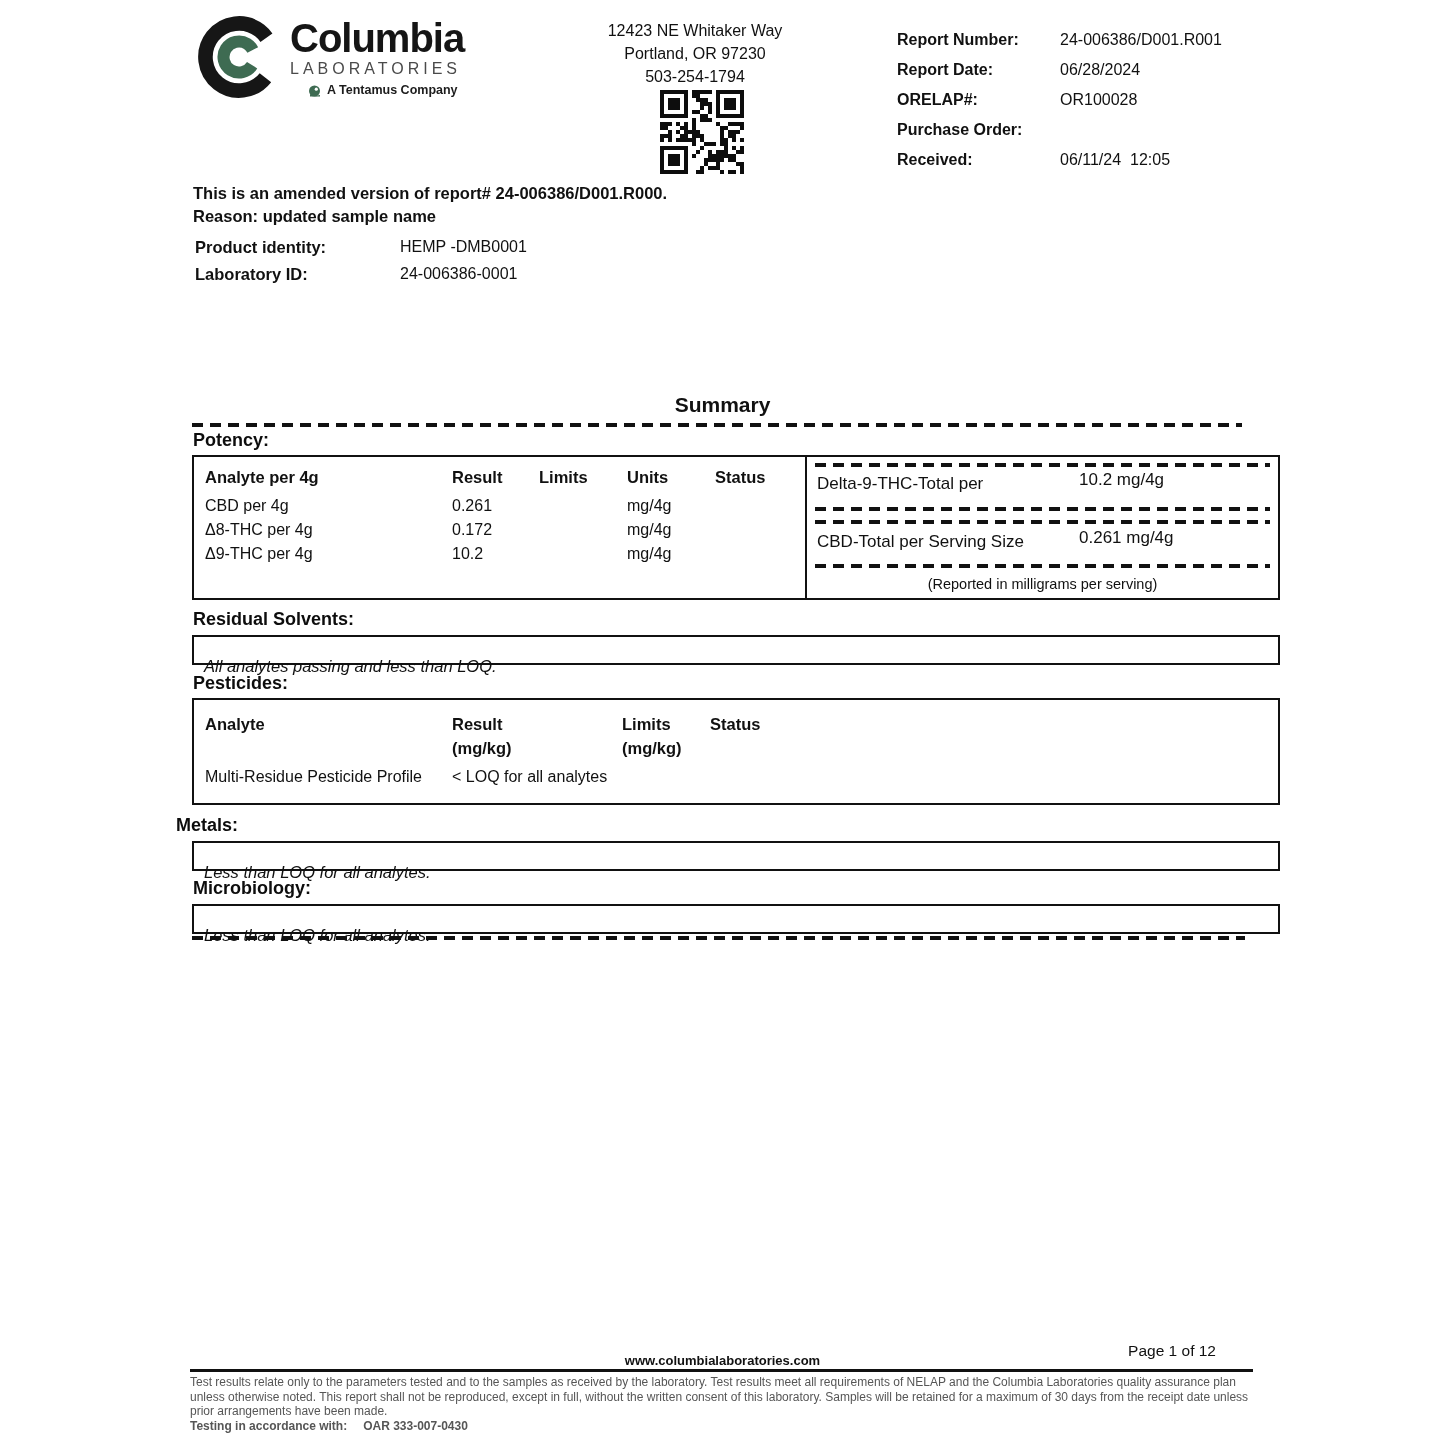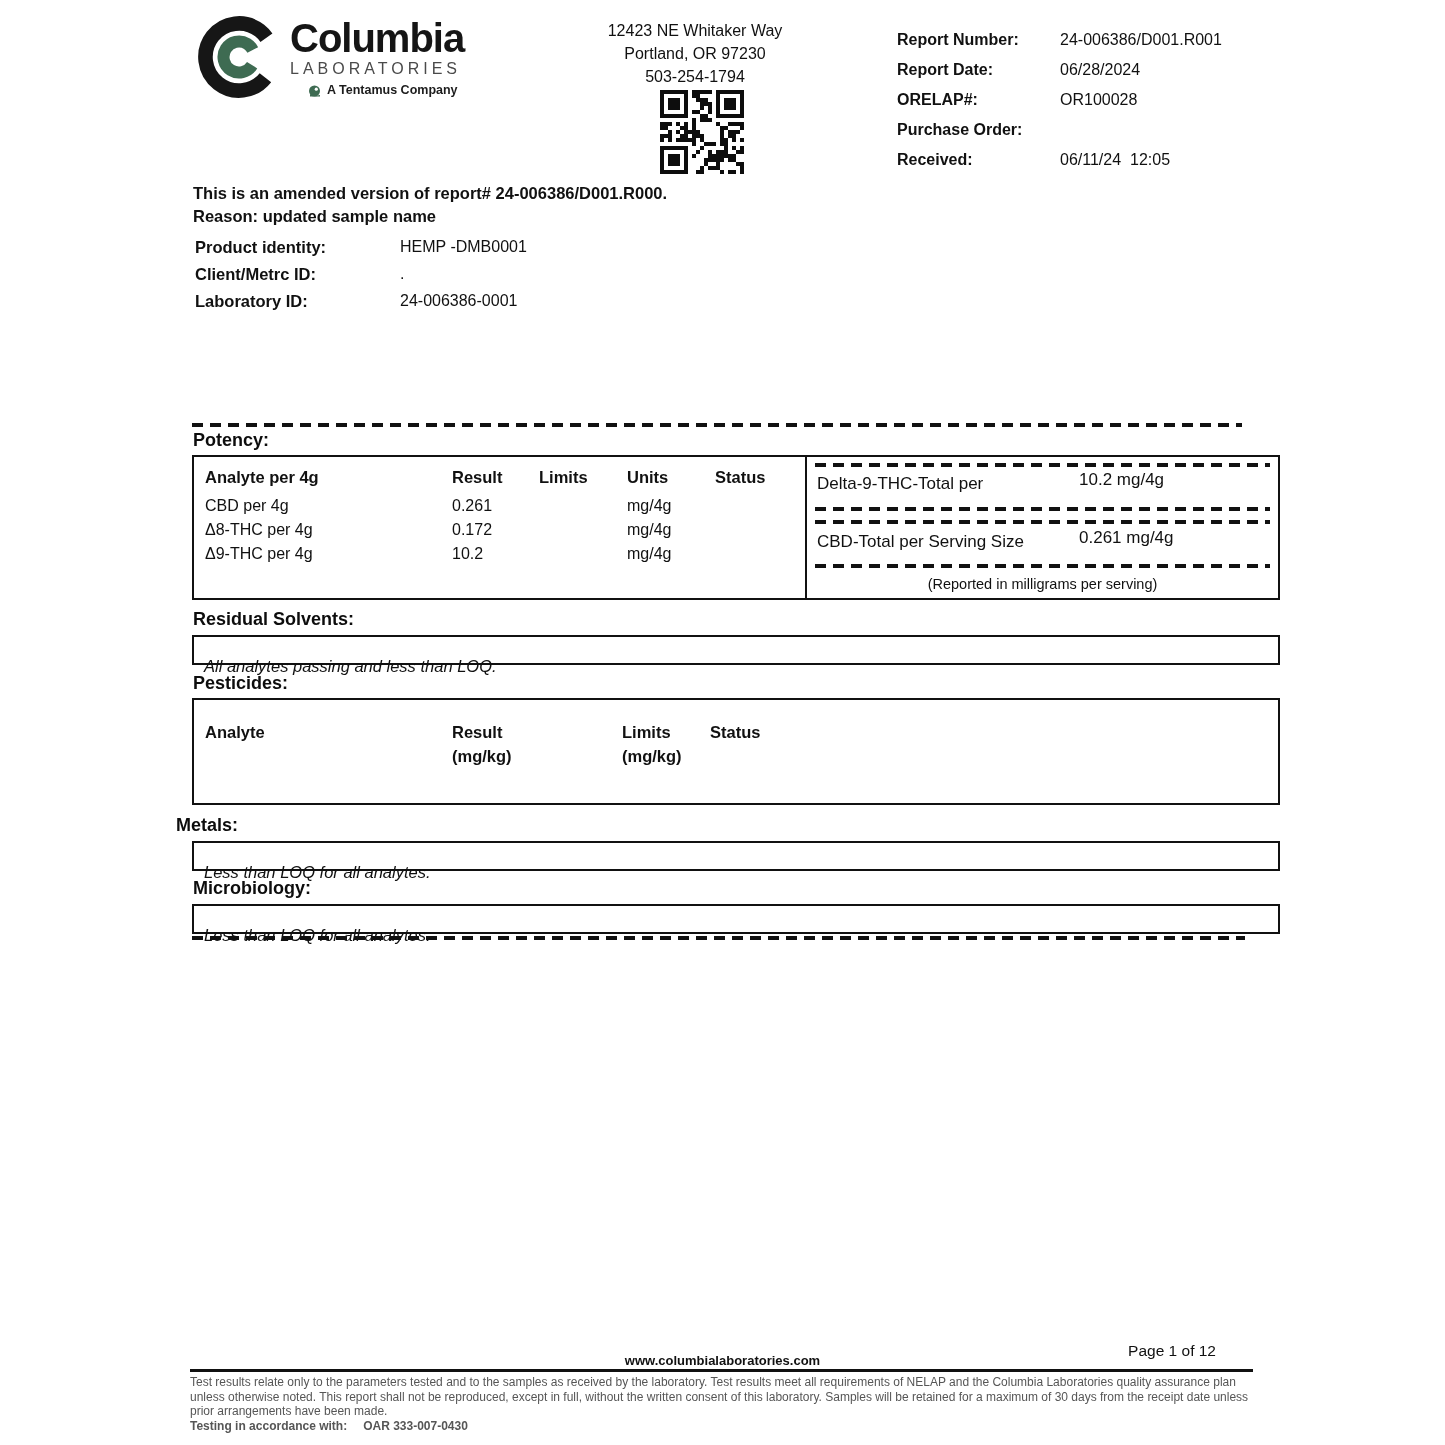--- a/index.html
+++ b/index.html
@@ -43,21 +43,21 @@
   .pr-dash{position:absolute;left:8px;right:8px;}
   .tot-label{position:absolute;left:10px;font-size:17px;}
   .tot-value{position:absolute;left:272px;font-size:17px;}
   .pr-note{position:absolute;left:0;right:0;top:119px;text-align:center;font-size:14.5px;}
   
   .rs-box{top:635px;height:30px;}
   .pest-box{top:698px;height:107px;}
   .metals-box{top:841px;height:30px;}
   .micro-box{top:904px;height:30px;}
   
-  .pest-head{position:absolute;left:11px;top:20px;display:grid;grid-template-columns:247px 170px 88px 1fr;width:1020px;}
+  .pest-head{position:absolute;left:11px;top:12px;display:grid;grid-template-columns:247px 170px 88px 1fr;width:1020px;}
   .pest-head .cell{font-weight:bold;font-size:16.5px;line-height:24px;}
   .pest-row{position:absolute;left:11px;top:68px;display:grid;grid-template-columns:247px 170px 88px 1fr;width:1020px;font-size:16px;}
   
   .page-num{position:absolute;top:1342px;left:1000px;width:216px;text-align:right;font-size:15.5px;}
   .website{position:absolute;top:1353px;left:0;width:1445px;text-align:center;font-size:13px;font-weight:bold;}
   .rule{position:absolute;top:1369px;left:190px;width:1063px;height:3px;background:#111;}
   .disclaimer{position:absolute;top:1375px;left:190px;width:1065px;font-size:12px;line-height:14.5px;color:#565656;}
   .testing{margin-top:0;font-weight:bold;}
   .testing .tv{margin-left:16px;}
 </style>
@@ -251,29 +251,26 @@
     <div>This is an amended version of report# 24-006386/D001.R000.</div>
     <div>Reason: updated sample name</div>
   </div>
 
   <div class="sample-info">
     <div class="si-row">
       <span class="si-l">Product identity:</span>
       <span>HEMP -DMB0001</span>
     </div>
     <div class="si-row">
-      <span class="si-l">Client/Metrc ID:</span>
-      <span>.</span>
-    </div>
-    <div class="si-row">
       <span class="si-l">Laboratory ID:</span>
       <span>24-006386-0001</span>
     </div>
   </div>
 
+  <div class="summary-title">Summary</div>
   <div class="dash dash-top"></div>
 
   <div class="sec-h" style="left:193px;top:430px;">Potency:</div>
   <div class="sec-box pot-box">
     <div class="pot-left">
       <div class="pot-row pot-head">
         <span>Analyte per 4g</span>
         <span>Result</span>
         <span>Limits</span>
         <span>Units</span>
@@ -333,20 +330,26 @@
       </div>
       <div class="cell">
         <div>Limits</div>
         <div>(mg/kg)</div>
       </div>
       <div class="cell">
         <div>Status</div>
         <div></div>
       </div>
     </div>
+    <div class="pest-row">
+      <span>Multi-Residue Pesticide Profile</span>
+      <span>&lt; LOQ for all analytes</span>
+      <span></span>
+      <span></span>
+    </div>
   </div>
 
   <div class="sec-h" style="left:176px;top:815px;">Metals:</div>
   <div class="sec-box metals-box">
     <div class="italic-note">Less than LOQ for all analytes.</div>
   </div>
 
   <div class="sec-h" style="left:193px;top:878px;">Microbiology:</div>
   <div class="sec-box micro-box">
     <div class="italic-note">Less than LOQ for all analytes.</div>

